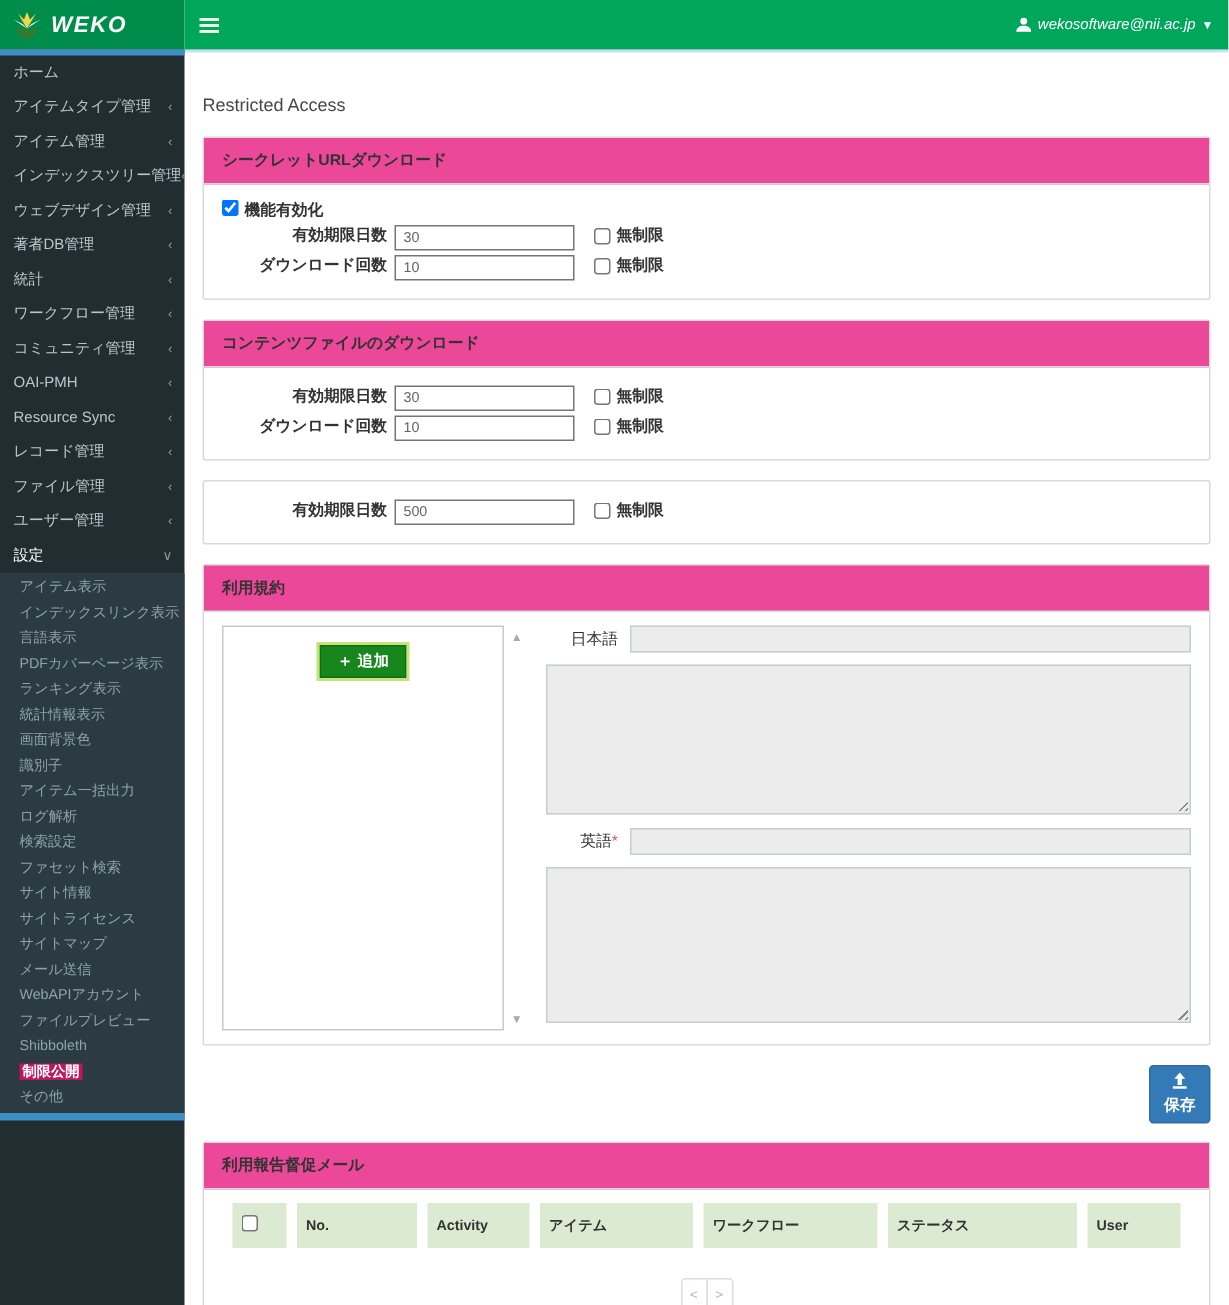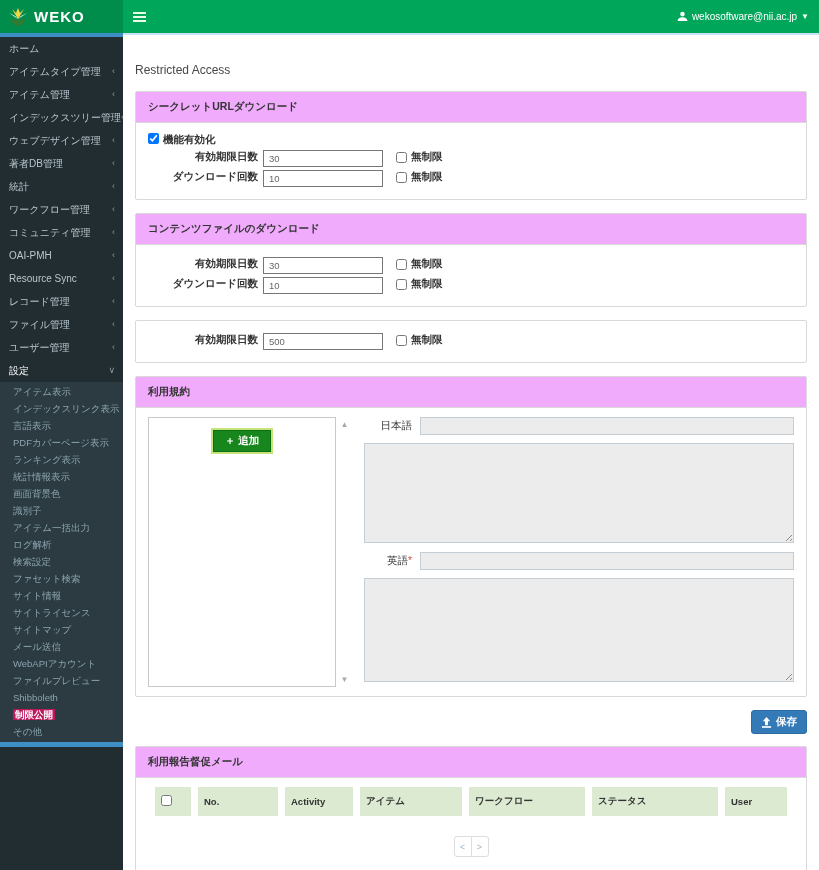--- a/index.html
+++ b/index.html
@@ -1,20 +1,20 @@
 <!DOCTYPE html>
 <html><head>
 <meta charset="utf-8">
 <style>
   * { box-sizing: border-box; margin: 0; padding: 0; }
   html,body { width: 819px; height: 870px; overflow: hidden;
     font-family: "Liberation Sans", "DejaVu Sans", sans-serif; background:#fff; }
 
   
-  .topbar { height:33px; display:flex; }
+  .topbar { height:33px; display:flex;font-style:italic; }
   .logo { width:123px; background:#008d4c; color:#fff; display:flex; align-items:center;
     gap:5px; padding-left:7px; font-weight:bold; font-size:15px; letter-spacing:1px; }
   .nav { flex:1; background:#00a65a; display:flex; align-items:center;
     justify-content:space-between; padding:0 10px; }
   .hamburger { width:13px; height:10px; position:relative; cursor:pointer; }
   .hamburger i { position:absolute; left:0; top:0; width:13px; height:2px; background:#eafbe7;
     box-shadow:0 4px 0 #eafbe7, 0 8px 0 #eafbe7; }
   .user { color:#fff; font-size:10px; display:flex; align-items:center; gap:4px; cursor:pointer; }
   .caret { font-size:8px; }
 
@@ -29,21 +29,21 @@
   .sm-item { padding:2px 8px 2px 13px; color:#8aa4af; font-size:9.5px; line-height:13px;
     cursor:pointer; white-space:nowrap; }
   .sm-item.active b { background:#be185d; color:#fff; font-weight:bold; padding:0 2px; }
 
   
   .content { margin-left:123px; height:837px; border-top:2px solid #c9e0f5;
     padding:24px 12px 0; background:#fff; overflow:hidden; }
   .breadcrumb { font-size:12px; color:#474747; margin:4px 0 14px; }
 
   .panel { border:1px solid #d9d9d9; border-radius:2px; margin-bottom:13px; background:#fff; }
-  .panel-h { background:#f0abfc; border-bottom:1px solid #d9d9d9; padding:8px 12px;
+  .panel-h { background:#ec4899; border-bottom:1px solid #d9d9d9; padding:8px 12px;
     font-size:10.5px; font-weight:bold; color:#333; }
   .panel-b { padding:9px 12px; }
 
   .enable-row { display:flex; align-items:flex-start; gap:4px; font-size:10.5px; font-weight:bold;
     color:#333; margin:1px 0 3px; }
   .frow { display:flex; align-items:flex-start; margin:3px 0; }
   .flabel { width:110px; text-align:right; font-size:10.5px; font-weight:bold; color:#333; margin-right:5px; }
   .finput { width:120px; height:17px; border:1px solid #767676; font-size:9.5px; color:#666;
     padding:1px 5px; border-radius:0; }
   .unl { display:flex; align-items:center; margin-left:13px; font-size:10.5px; font-weight:bold;
@@ -67,21 +67,21 @@
   .req { color:#d9534f; }
   .tinput { flex:1; height:18px; background:#ececec; border:1px solid #c5cdd4; }
   .tarea { position:relative; height:100px; background:#ececec; border:1px solid #c5cdd4; margin:8px 0 9px; }
   .tarea .rh { position:absolute; right:1px; bottom:1px; width:9px; height:9px;
     background:repeating-linear-gradient(135deg, transparent 0 2px, #8a8a8a 2px 3px);
     clip-path:polygon(100% 0, 100% 100%, 0 100%); cursor:nwse-resize; }
 
   .save-row { text-align:right; margin:0 0 12px; }
   .btn-save { background:#337ab7; border:1px solid #2e6da4; color:#fff; font-size:10.5px;
     font-weight:bold; padding:4px 9px; border-radius:3px; display:inline-flex;
-    align-items:center; gap:4px; cursor:pointer; }
+    align-items:center; gap:4px; cursor:pointer;flex-direction:column; }
 
   
   .rtable { width:100%; border-collapse:separate; border-spacing:7px 0; table-layout:fixed; }
   .rtable th { background:#dcead2; font-size:9.5px; color:#333; text-align:left;
     padding:8px 6px; font-weight:bold; white-space:nowrap; }
   .pag { text-align:center; margin:20px 0 4px; }
   .pag button { width:18px; height:21px; border:1px solid #ddd; background:#fff; color:#9fb6c9;
     font-size:9px; cursor:pointer; vertical-align:middle; }
   .pag .prev { border-radius:3px 0 0 3px; }
   .pag .next { border-radius:0 3px 3px 0; margin-left:-1px; }

